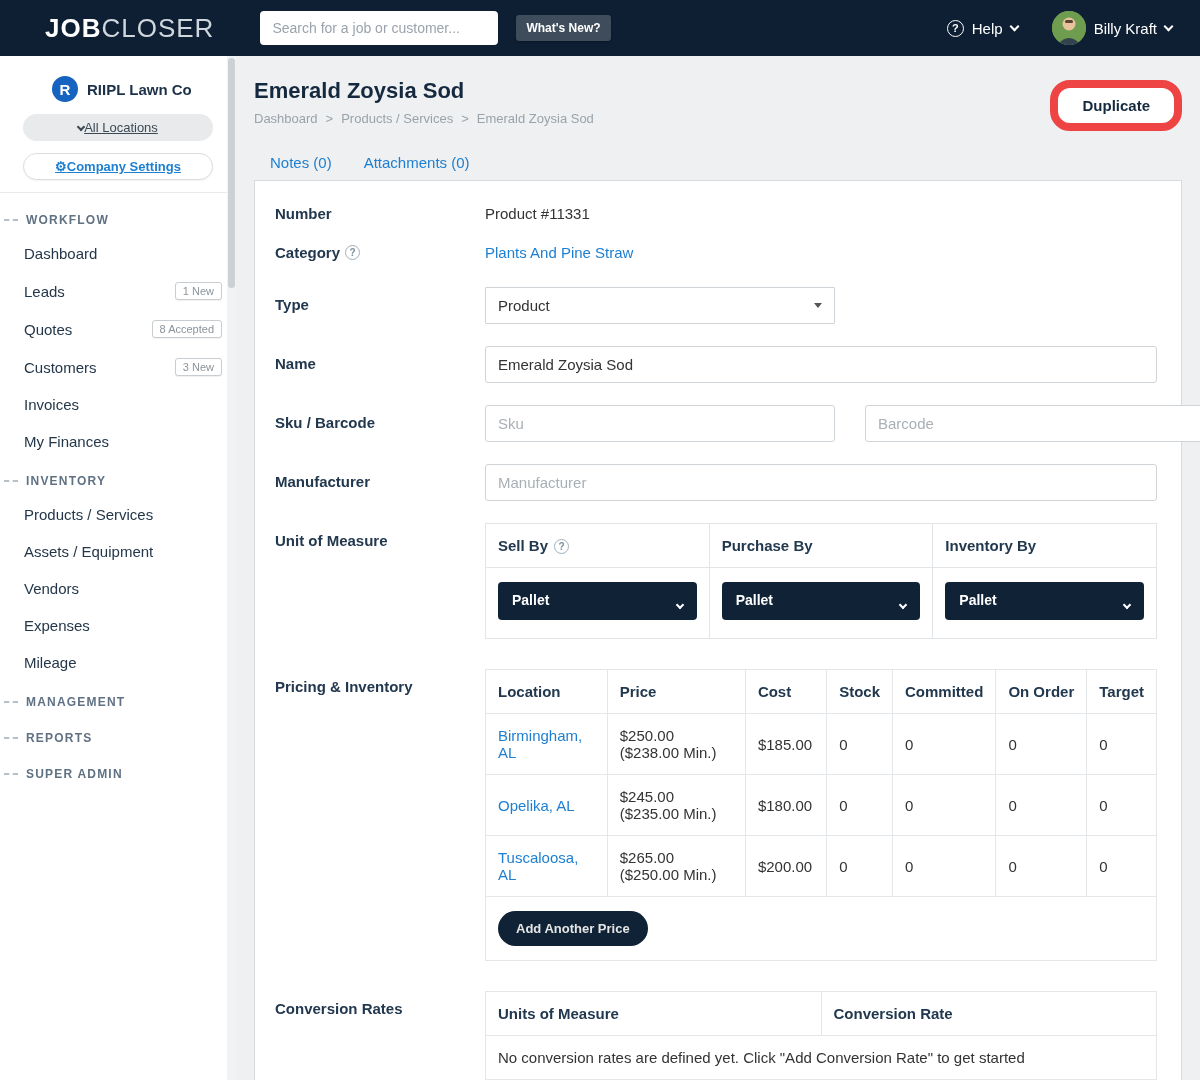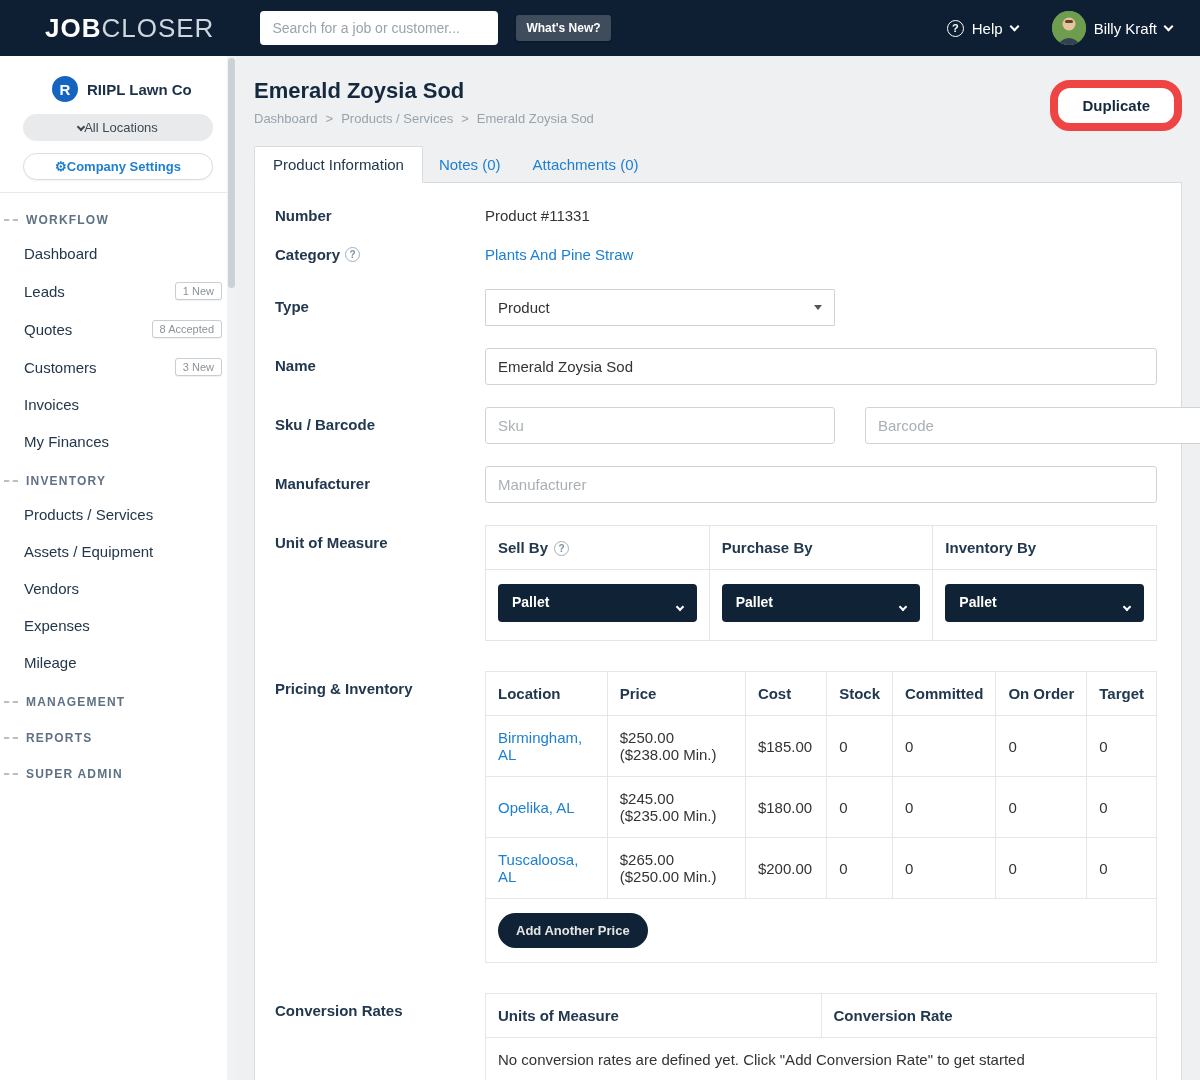--- a/index.html
+++ b/index.html
@@ -40,21 +40,21 @@
   .sb-scroll { position:absolute; right:0; top:0; bottom:0; width:9px; background:#f1f2f3; }
   .sb-thumb { position:absolute; right:1px; top:2px; width:7px; height:230px;
               background:#ccd1d5; border-radius:4px; }
   .company { display:flex; align-items:center; gap:9px; padding:20px 18px 12px 52px; }
   .company-logo { width:26px; height:26px; background:#1464c0; color:#fff; border-radius:50%;
                   display:flex; align-items:center; justify-content:center;
                   font-weight:800; font-size:15px; flex:0 0 26px; }
   .company-name { font-size:15px; font-weight:700; color:#1c3048; }
   .pill { width:190px; margin:0 auto 12px auto; height:27px; border-radius:15px;
           display:flex; align-items:center; justify-content:center; 
-          font-size:13px; cursor:pointer; }
+          font-size:13px; cursor:pointer;text-decoration:underline; }
   .loc-pill { background:#e8eaeb; color:#3c4a56; }
   .loc-pill .chev { color:#3c4a56; width:6px; height:6px; margin-top:-2px; }
   .settings-pill { background:#fff; border:1px solid #d9dde0; color:#1d7fd1; font-weight:700;
                    box-shadow:0 1px 2px rgba(0,0,0,.05); }
   .sb-divider { border-top:1px solid #e8eaec; margin:10px 0 6px 0; }
   .nav-heading { display:flex; align-items:center; gap:8px; padding:14px 0 8px 4px;
                  font-size:12px; font-weight:700; letter-spacing:1.2px; color:#5f7183; }
   .dashes { width:14px; border-top:2px dashed #b8c0c7; display:inline-block; }
   .nav-item { display:flex; align-items:center; justify-content:space-between;
               padding:10px 14px 10px 24px; font-size:15px; color:#24374a; cursor:pointer; }
@@ -244,21 +244,20 @@
           <span>&gt;</span>
           <a>Products / Services</a>
           <span>&gt;</span>
           <span>Emerald Zoysia Sod</span>
         </nav>
       </div>
       <button class="duplicate">Duplicate</button>
     </div>
 
     <div class="tabs">
-      <div class="tab active">Product Information</div>
       <div class="tab">Notes (0)</div>
       <div class="tab">Attachments (0)</div>
     </div>
 
     <section class="card">
 
       <div class="frow">
         <div class="flabel">Number</div>
         <div class="fvalue">Product #11331</div>
       </div>

